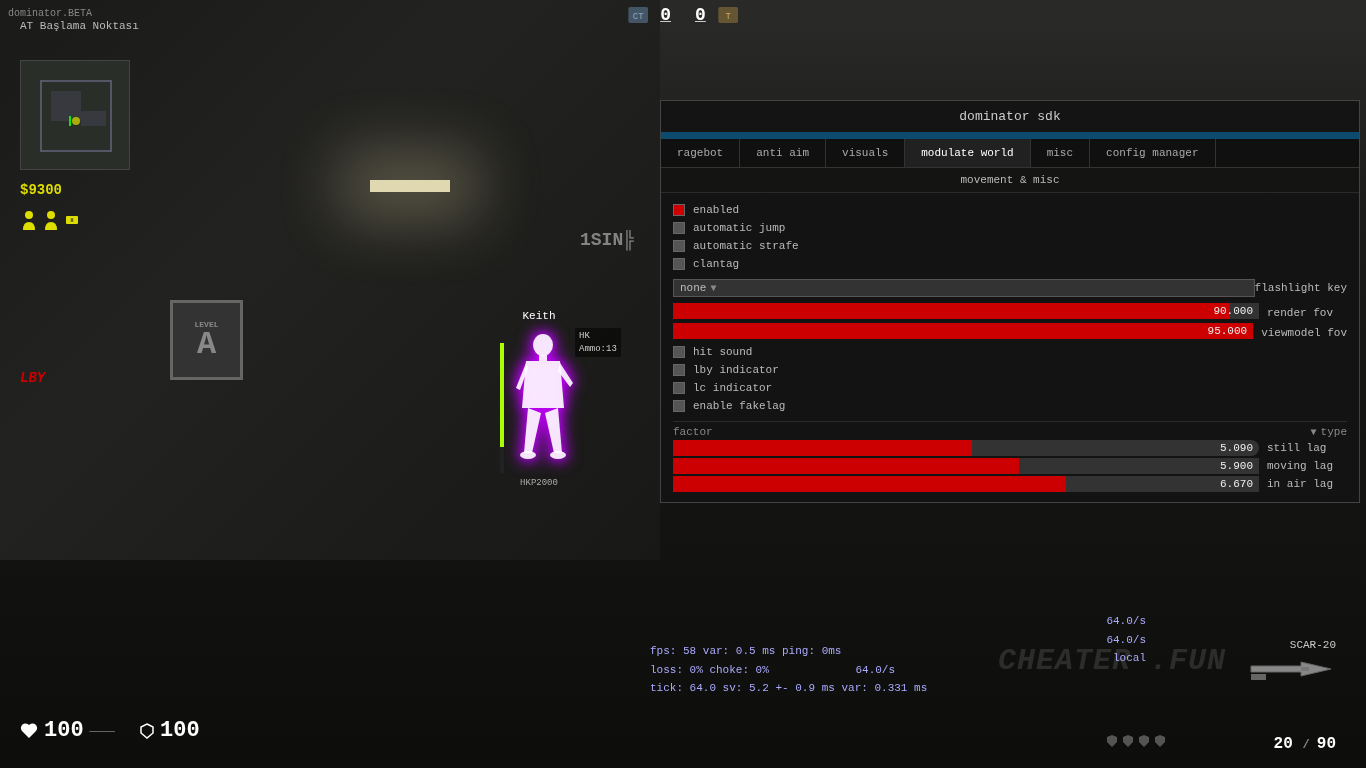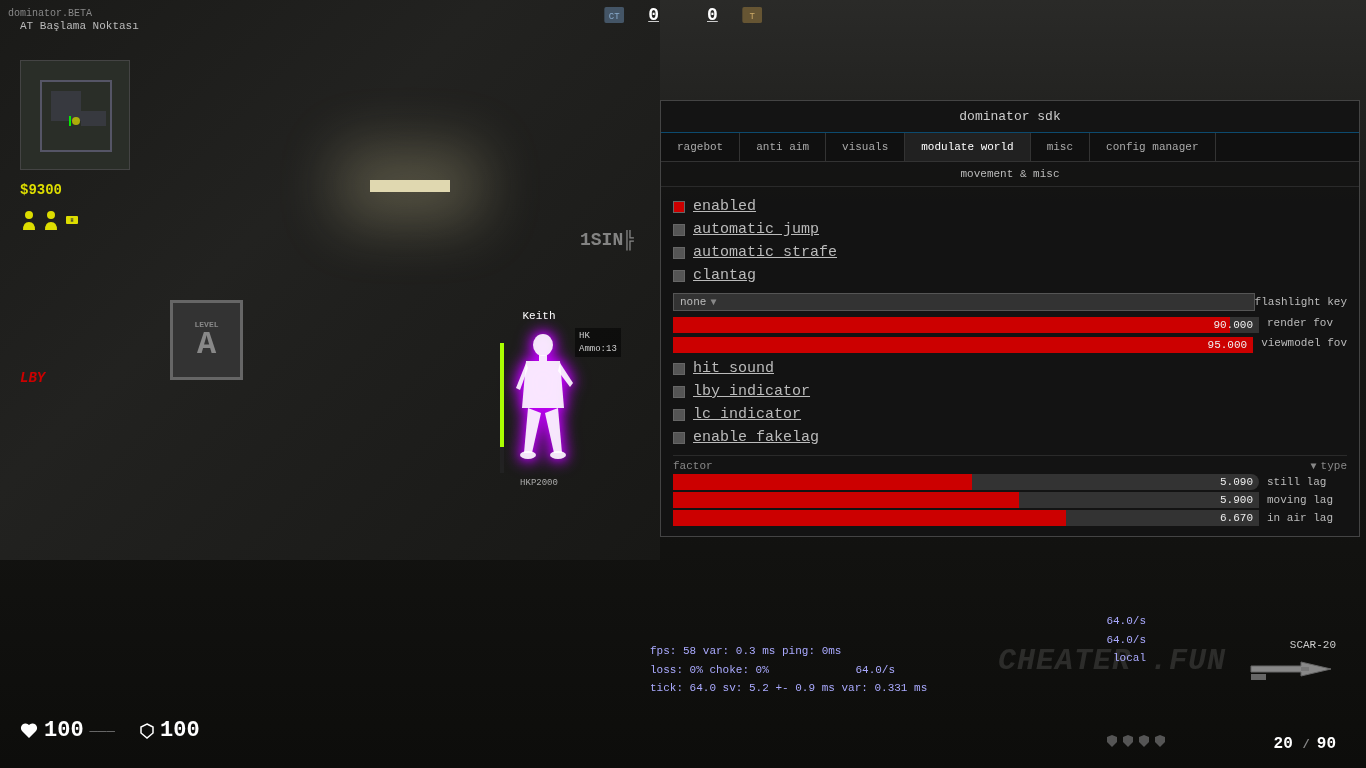--- a/index.html
+++ b/index.html
@@ -155,21 +155,21 @@
       width: 700px;
       background: rgba(20, 20, 20, 0.97);
       border: 1px solid #444;
     }
 
     .menu-title {
       text-align: center;
       padding: 8px;
       color: #ccc;
       font-size: 13px;
-      border-bottom: 1px solid #0c4a6e;
+      border-bottom: 7px solid #0c4a6e;
     }
 
     .menu-tabs {
       display: flex;
       border-bottom: 1px solid #333;
       background: rgba(15,15,15,0.9);
     }
 
     .menu-tab {
       padding: 8px 16px;
@@ -208,28 +208,27 @@
     .menu-checkbox.checked {
       background: #cc0000;
     }
 
     .menu-checkbox.unchecked {
       background: #555;
     }
 
     .menu-label {
       color: #bbb;
-      font-size: 15px;
-      text-decoration: underline;
+      font-size: 11px;
     }
 
     
     .slider-row {
       display: flex;
-      align-items: flex-start;
+      align-items: flex-end;
       margin: 4px 0;
       gap: 0;
     }
 
     .slider-track {
       flex: 1;
       height: 16px;
       background: #333;
       position: relative;
     }
@@ -421,41 +420,41 @@
 
     <div style="position:absolute;top:-5px;left:75px;font-size:9px;color:#ccc;background:rgba(0,0,0,0.5);padding:2px 4px;line-height:1.4;">
       HK<br>Ammo:13
     </div>
   </div>
 
   <div class="player-weapon">HKP2000</div>
 </div>
 
 <div class="score-display">
-  <div style="display:flex;align-items:center;gap:24px;text-decoration:underline;">
+  <div style="display:flex;align-items:center;gap:12px;text-decoration:underline;">
     <svg width="20" height="16" xmlns="http://www.w3.org/2000/svg">
       <rect width="20" height="16" fill="#445566" rx="2"></rect>
       <text x="10" y="12" fill="#88aacc" font-size="9" text-anchor="middle">CT</text>
     </svg>
     <span style="color:#fff;font-size:18px;font-weight:bold;">0</span>
     <span style="color:#fff;font-size:18px;">  </span>
     <span style="color:#fff;font-size:18px;font-weight:bold;">0</span>
     <svg width="20" height="16" xmlns="http://www.w3.org/2000/svg">
       <rect width="20" height="16" fill="#665533" rx="2"></rect>
       <text x="10" y="12" fill="#ccaa66" font-size="9" text-anchor="middle">T</text>
     </svg>
   </div>
 </div>
 
 <div class="crosshair-text">1SIN╠</div>
 
 <div class="watermark2">CHEATER .FUN</div>
 
 <div class="stats-overlay">
-  <div>fps:    58  var:  0.3 ms  ping:  0ms</div>
+  <div>fps:    58  var:  0.5 ms  ping:  0ms</div>
   <div>
     <span>loss:   0%  choke:  0%</span>
     <span style="margin-left:80px;">64.0/s</span>
   </div>
   <div>
     <span>tick: 64.0  sv:  5.2 +- 0.9 ms    var:  0.331 ms</span>
   </div>
 </div>
 
 <div style="position:absolute;bottom:100px;right:220px;color:#aaf;font-size:11px;text-align:right;line-height:1.7;font-family:'Courier New',monospace;">

